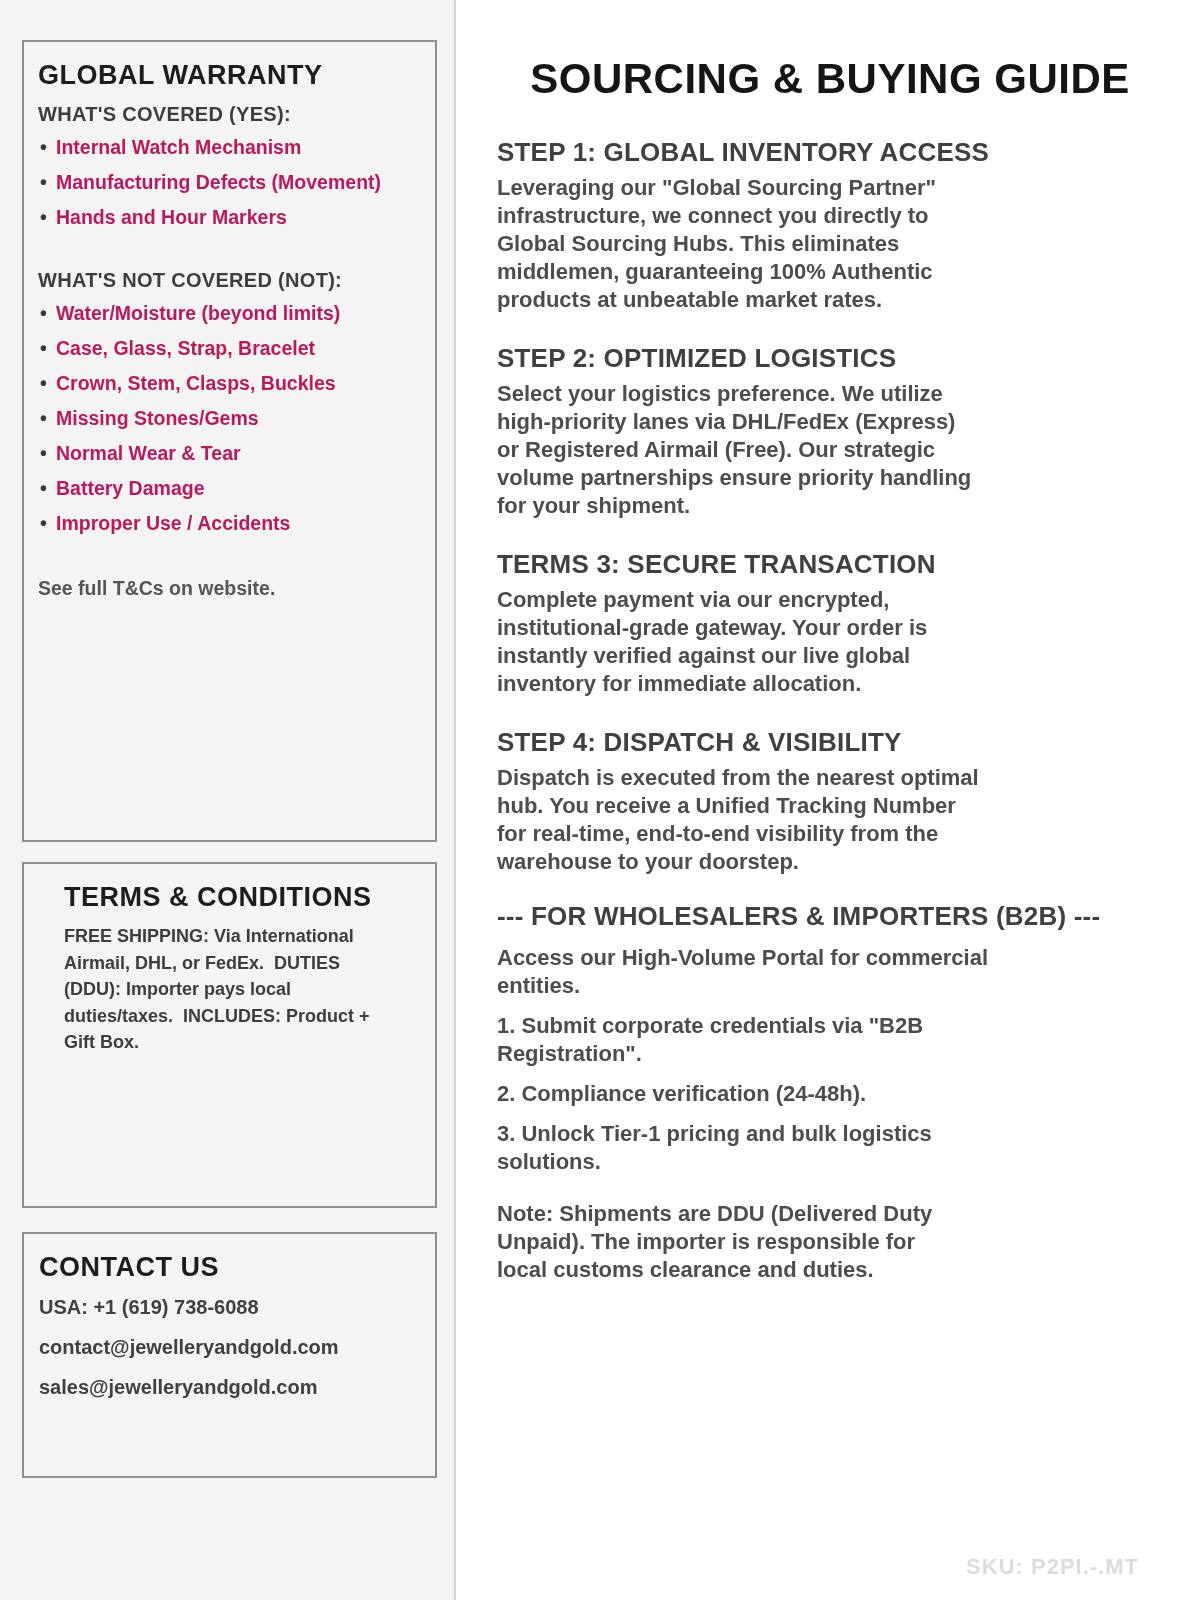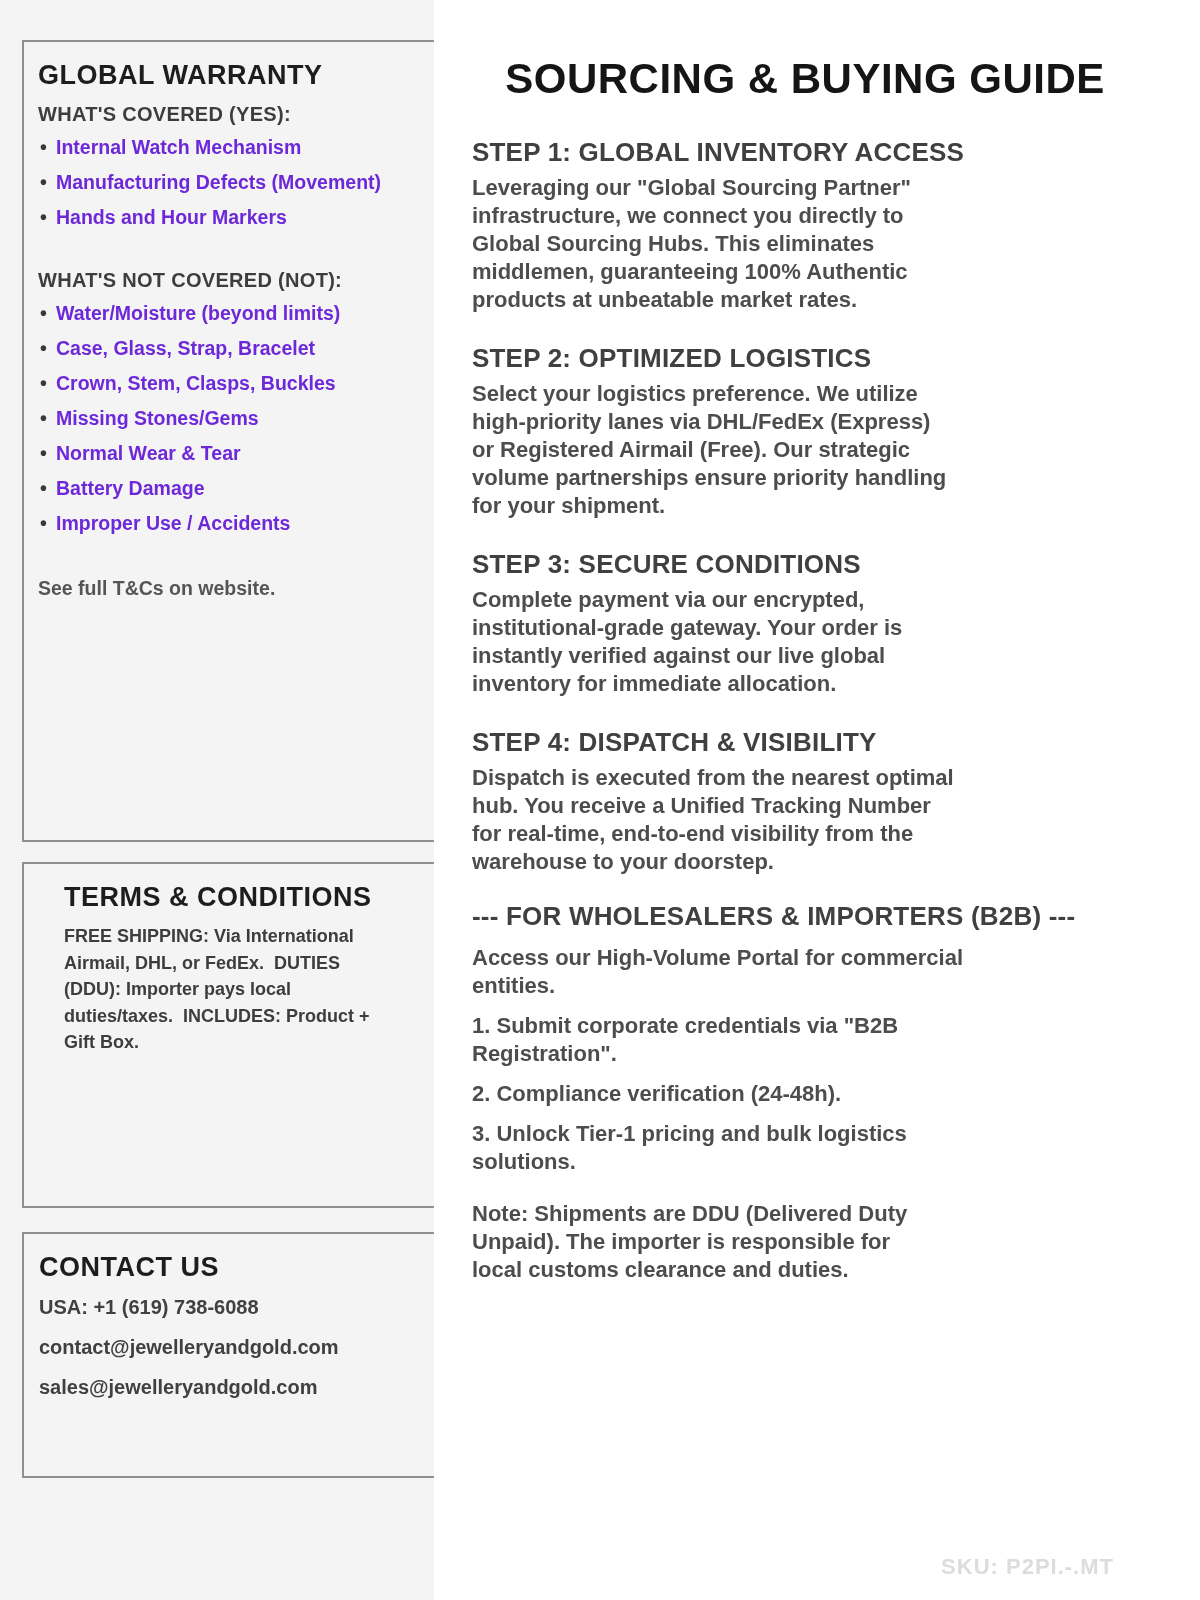--- a/index.html
+++ b/index.html
@@ -43,21 +43,21 @@
     color: #3d3d3d;
     letter-spacing: 0.3px;
     margin: 12px 0 4px 0;
   }
   .box h3.gap { margin-top: 34px; }
   .box ul { list-style: none; }
   .box li {
     position: relative;
     font-size: 19.5px;
     font-weight: 700;
-    color: #6d28d9;
+    color: #be185d;
     line-height: 35px;
     padding-left: 18px;
   }
   .box li::before {
     content: "\2022";
     position: absolute;
     left: 2px;
     color: #383838;
   }
   .footnote {
@@ -78,21 +78,21 @@
     margin-top: 16px;
     font-size: 20px;
     font-weight: 700;
     color: #404040;
     line-height: 24px;
   }
   .contact-line.first { margin-top: 12px; }
   
   .main {
     position: absolute;
-    left: 434px; top: 0;
+    left: 459px; top: 0;
     width: 742px; height: 1600px;
     background: #ffffff;
   }
   .main h1 {
     margin-top: 56px;
     text-align: center;
     font-size: 42px;
     font-weight: 800;
     color: #151515;
     letter-spacing: 0.5px;
@@ -187,21 +187,21 @@
 middlemen, guaranteeing 100% Authentic
 products at unbeatable market rates.</p>
 
       <h2>STEP 2: OPTIMIZED LOGISTICS</h2>
       <p>Select your logistics preference. We utilize
 high-priority lanes via DHL/FedEx (Express)
 or Registered Airmail (Free). Our strategic
 volume partnerships ensure priority handling
 for your shipment.</p>
 
-      <h2>STEP 3: SECURE CONDITIONS</h2>
+      <h2>TERMS 3: SECURE TRANSACTION</h2>
       <p>Complete payment via our encrypted,
 institutional-grade gateway. Your order is
 instantly verified against our live global
 inventory for immediate allocation.</p>
 
       <h2>STEP 4: DISPATCH &amp; VISIBILITY</h2>
       <p>Dispatch is executed from the nearest optimal
 hub. You receive a Unified Tracking Number
 for real-time, end-to-end visibility from the
 warehouse to your doorstep.</p>

